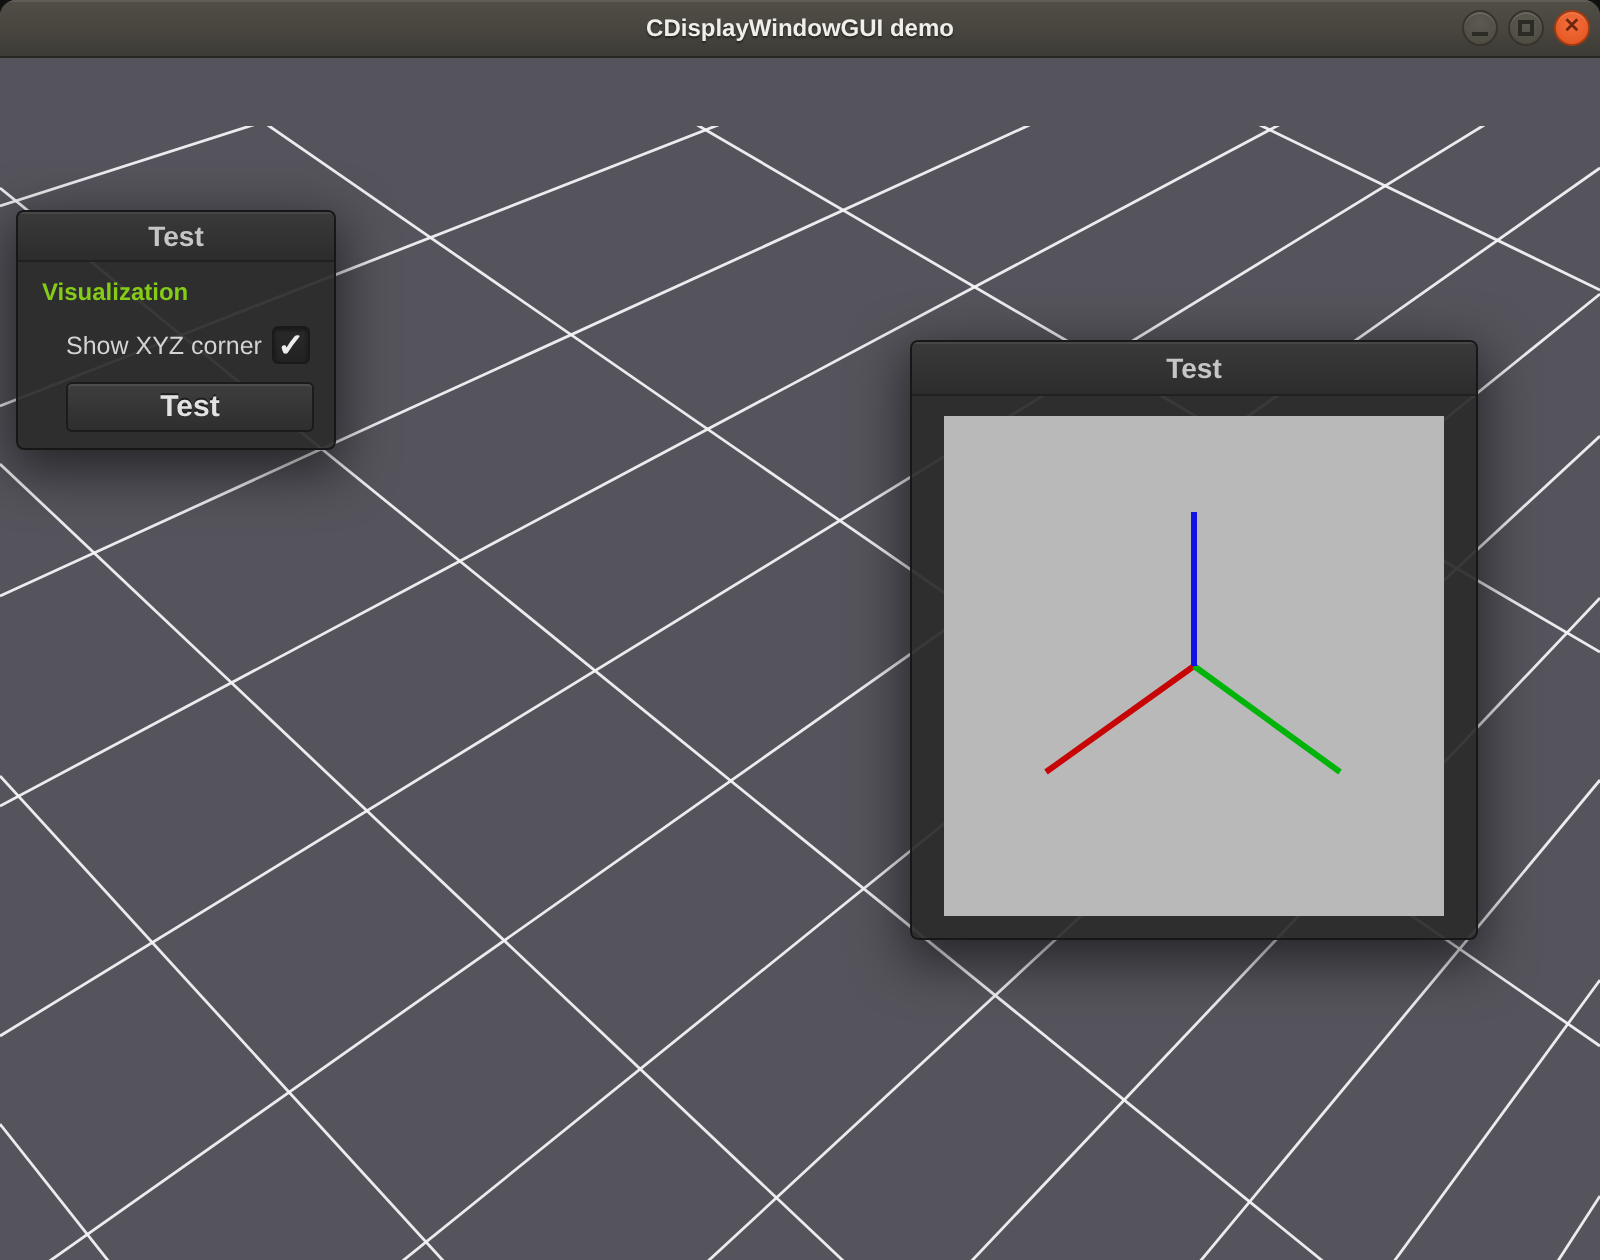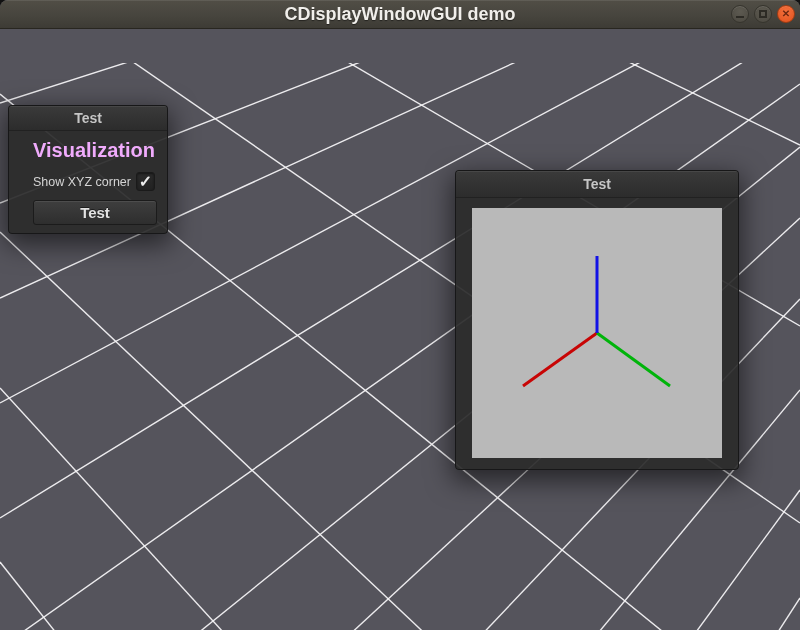--- a/index.html
+++ b/index.html
@@ -12,21 +12,21 @@
   #titlebar {
     position: absolute; top: 0; left: 0; width: 800px; height: 29px;
     background: linear-gradient(#514e46, #46443d 60%, #3d3b35);
     border-bottom: 1px solid #282620;
     box-shadow: inset 0 1px 0 rgba(255,255,255,0.09);
     z-index: 50;
   }
   .titlebar-title {
     position: absolute; left: 0; right: 0; top: 0; height: 28px;
     line-height: 28px; text-align: center;
-    color: #f1efeb; font-size: 18px; font-weight: bold;
+    color: #f1efeb; font-size: 12px; font-weight: bold;
     text-shadow: 0 1px 1px rgba(0,0,0,0.45);
   }
   .window-controls {
     position: absolute; right: 5px; top: 5px; height: 18px;
     display: flex; gap: 5px; align-items: center;
   }
   .wc-btn {
     width: 18px; height: 18px; border-radius: 50%;
     display: flex; align-items: center; justify-content: center;
     border: 1px solid #36342d; cursor: default;
@@ -57,21 +57,21 @@
   .ngui-header {
     height: 26px; line-height: 25px; text-align: center;
     background: linear-gradient(#3a3a3a, #2c2c2c);
     border-bottom: 1px solid #212121;
     box-shadow: inset 0 1px 0 rgba(255,255,255,0.07);
     color: #c6c6c6; font-size: 14px; font-weight: bold; cursor: default;
   }
   #control-panel { left: 8px; top: 42px; width: 160px; }
   #control-panel .ngui-header { height: 25px; }
   .section-label {
-    margin: 8px 0 0 12px; color: #f0abfc; font-size: 20px; font-weight: bold; text-align: center;
+    margin: 8px 0 0 12px; color: #84cc16; font-size: 12px; font-weight: bold;
   }
   .checkbox-row {
     margin: 10px 12px 0 24px; display: flex;
     align-items: center; justify-content: space-between;
   }
   .checkbox-label { color: #d4d4d4; font-size: 12.5px; }
   .checkbox-box {
     width: 19px; height: 19px; border-radius: 3px;
     background: linear-gradient(#2a2a2a, #222);
     border: 1px solid #1a1a1a;

